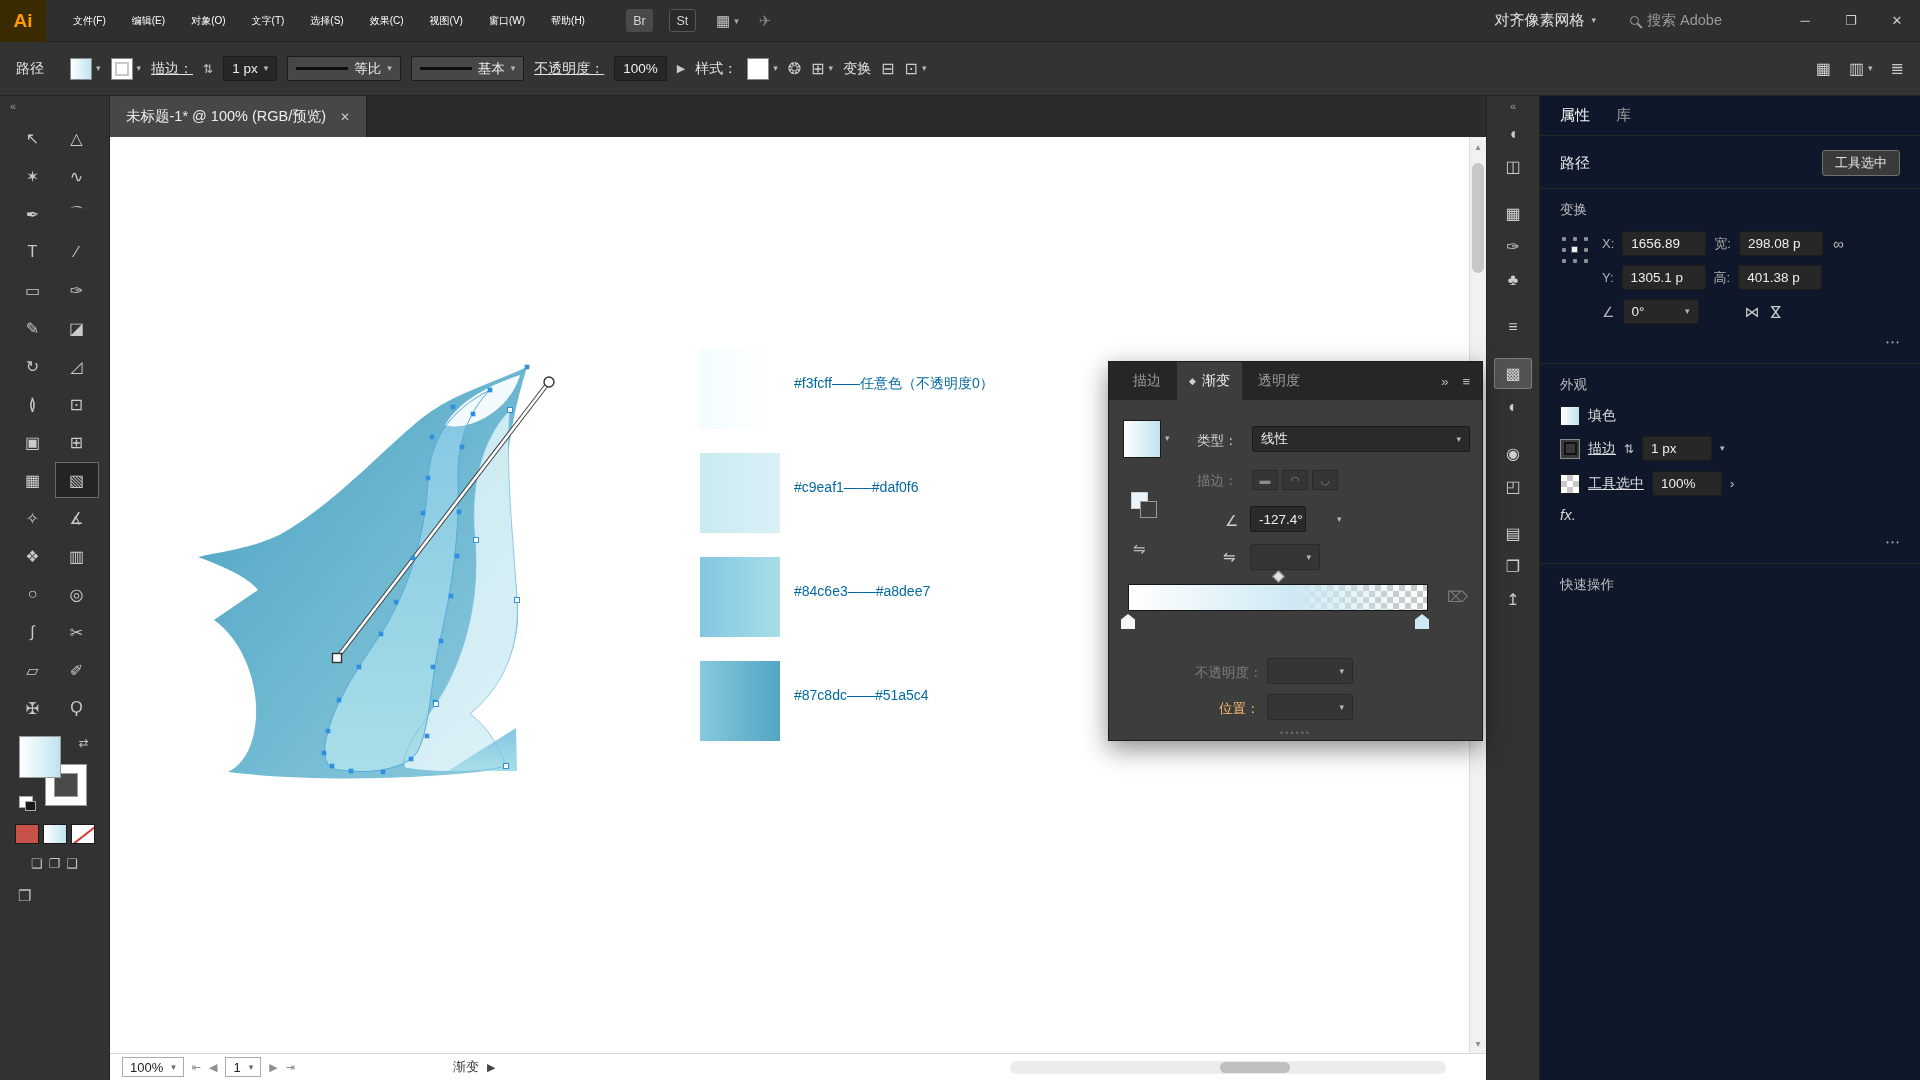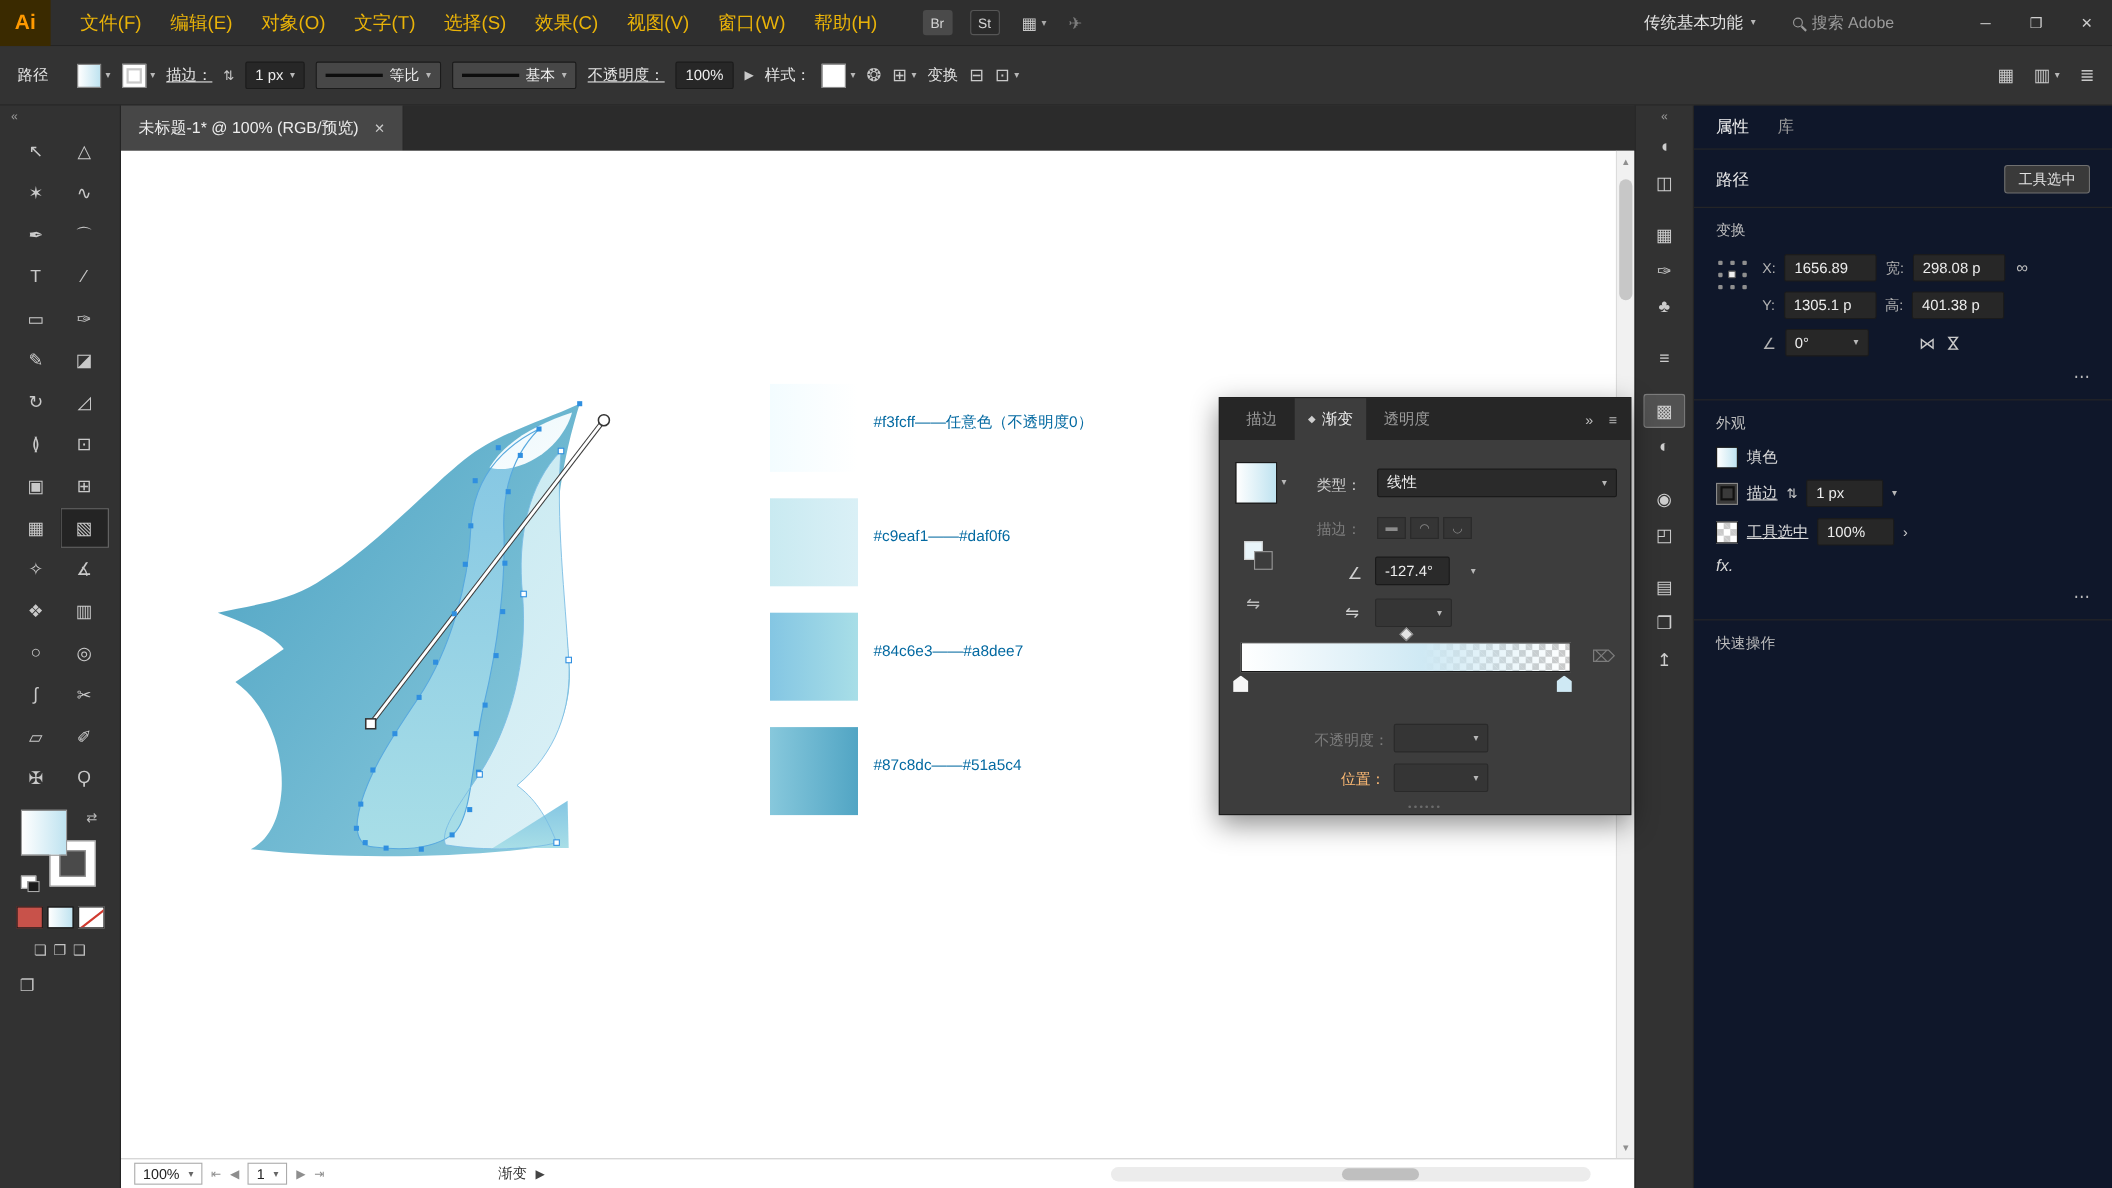--- a/index.html
+++ b/index.html
@@ -2,21 +2,21 @@
 <html><head>
 <meta charset="utf-8">
 <style>
   *{box-sizing:border-box;margin:0;padding:0}
   html,body{width:1920px;height:1080px;overflow:hidden}
   body{position:relative;background:#323232;font-family:"Liberation Sans",sans-serif;color:#d8d8d8;font-size:15px}
 
   
   #menubar{position:absolute;top:0;left:0;right:0;height:42px;background:#2f2f2f;border-bottom:1px solid #242424;display:flex;align-items:center}
   .ai-logo{width:46px;height:42px;background:#3a2a00;color:#ff9a00;font-weight:bold;font-size:19px;display:flex;align-items:center;justify-content:center;margin-right:14px}
-  .menu{padding:0 13px;font-size:17px;color:#eab308;white-space:nowrap}
+  .menu{padding:0 13px;font-size:10px;color:#ffffff;white-space:nowrap}
   .pill{min-width:27px;height:23px;border-radius:3px;display:flex;align-items:center;justify-content:center;font-size:12.5px;color:#d5d5d5;background:#4a4a4a;margin-left:28px;padding:0 4px}
   .pill.st{background:#2a2a2a;border:1px solid #565656;margin-left:16px}
   .mbicon{color:#c6c6c6;font-size:15px;margin-left:20px}
   .mbchev{color:#a9a9a9;font-size:9px;margin-left:4px}
   .mb-right{margin-left:auto;display:flex;align-items:center}
   .workspace{display:flex;align-items:center;gap:7px;color:#e2e2e2;font-size:15px;margin-right:34px}
   .searchbox{display:flex;align-items:center;gap:8px;color:#9b9b9b;font-size:14.5px;margin-right:60px}
   .mag{width:9px;height:9px;border:1.5px solid #9b9b9b;border-radius:50%;position:relative;display:inline-block}
   .mag::after{content:"";position:absolute;width:6px;height:1.5px;background:#9b9b9b;right:-5px;bottom:-2px;transform:rotate(45deg)}
   .winbtn{width:46px;height:42px;display:flex;align-items:center;justify-content:center;color:#cfcfcf;font-size:13px}
@@ -158,21 +158,21 @@
     <span class="menu">窗口(W)</span>
     <span class="menu">帮助(H)</span>
   </nav>
   <span class="pill">Br</span>
   <span class="pill st">St</span>
   <span class="mbicon">▦</span>
   <span class="mbchev">▾</span>
   <span class="mbicon" style="color:#7c7c7c">✈</span>
   <div class="mb-right">
     <div class="workspace">
-      <span>传统基本功能</span>
+      <span>对齐像素网格</span>
       <span class="chv">▾</span>
     </div>
     <div class="searchbox">
       <span class="mag"></span>
       <span>搜索 Adobe</span>
     </div>
     <span class="winbtn">─</span>
     <span class="winbtn">❐</span>
     <span class="winbtn">✕</span>
   </div>
@@ -416,21 +416,21 @@
       </div>
 
       <span class="gp-row-label" style="left:88px;top:72px;color:#7d7d7d">描边：</span>
       <div style="position:absolute;left:143px;top:70px;display:flex;gap:4px">
         <span class="gp-minibtn">▬</span>
         <span class="gp-minibtn">◠</span>
         <span class="gp-minibtn">◡</span>
       </div>
 
       <span class="gp-row-label" style="left:116px;top:112px;font-size:15px">∠</span>
-      <div class="gp-fld" style="left:141px;top:106px;width:68px">
+      <div class="gp-fld" style="left:141px;top:106px;width:56px">
         <span>-127.4°</span>
       </div>
       <span class="chv" style="position:absolute;left:228px;top:115px">▾</span>
 
       <span class="gp-row-label" style="left:114px;top:148px;font-size:15px">⇋</span>
       <div class="gp-fld dis" style="left:141px;top:144px;width:70px">
         <span class="chv" style="margin-left:auto">▾</span>
       </div>
 
       <div class="gmid"></div>

